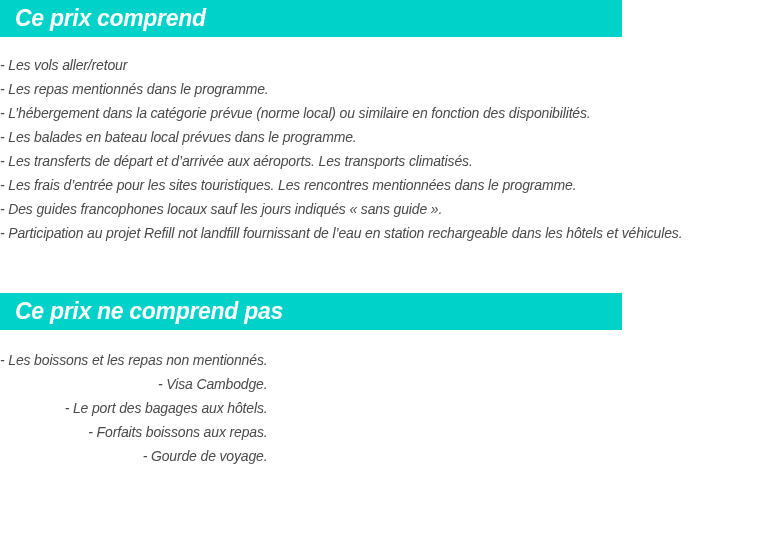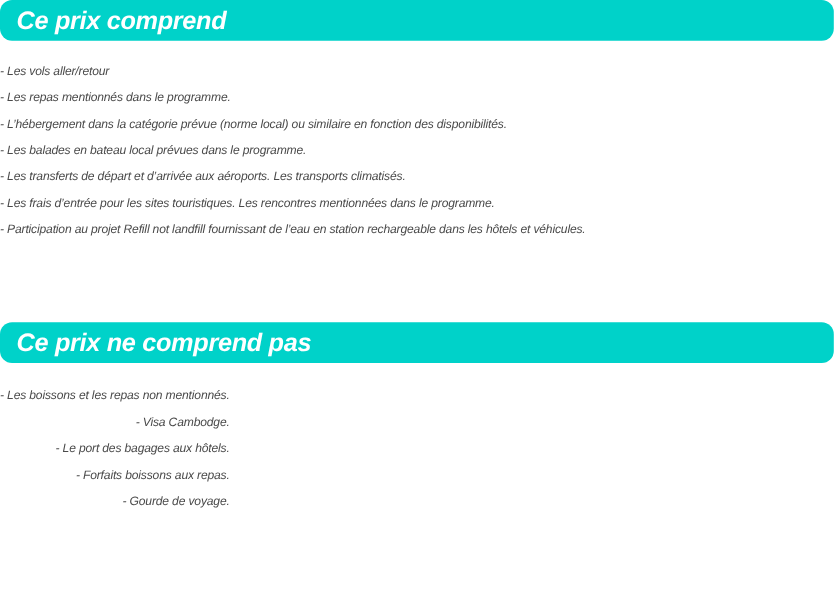--- a/index.html
+++ b/index.html
@@ -10,26 +10,25 @@
     body {
       width: 758px;
       height: 556px;
       position: relative;
       overflow: hidden;
       font-family: "Liberation Sans", "DejaVu Sans", sans-serif;
     }
     .section-header {
       position: absolute;
       left: 0;
-      width: 758px;
+      width: 622px;
       height: 37px;
       background: #00d2c9;
       box-sizing: border-box;
       padding-left: 15px;
-      border-radius: 11px;
     }
     .section-header h2 {
       margin: 0;
       color: #ffffff;
       font-style: italic;
       font-weight: bold;
       font-size: 23px;
       line-height: 37px;
       letter-spacing: -0.3px;
     }
@@ -38,21 +37,21 @@
     .item-list {
       position: absolute;
       left: 0;
       margin: 0;
       padding: 0;
       list-style: none;
     }
     .item-list li {
       height: 24px;
       line-height: 24px;
-      font-size: 11px;
+      font-size: 14px;
       font-style: italic;
       color: #4a4a4a;
       white-space: nowrap;
       letter-spacing: -0.15px;
     }
     #list-1 { top: 53px; }
     #list-2 { top: 348px; text-align: right; }
   </style>
 </head>
 <body>
@@ -61,20 +60,21 @@
   <h2>Ce prix comprend</h2>
 </div>
 
 <ul class="item-list" id="list-1">
   <li>- Les vols aller/retour</li>
   <li>- Les repas mentionnés dans le programme.</li>
   <li>- L’hébergement dans la catégorie prévue (norme local) ou similaire en fonction des disponibilités.</li>
   <li>- Les balades en bateau local prévues dans le programme.</li>
   <li>- Les transferts de départ et d’arrivée aux aéroports. Les transports climatisés.</li>
   <li>- Les frais d’entrée pour les sites touristiques. Les rencontres mentionnées dans le programme.</li>
+  <li>- Des guides francophones locaux sauf les jours indiqués « sans guide ».</li>
   <li>- Participation au projet Refill not landfill fournissant de l’eau en station rechargeable dans les hôtels et véhicules.</li>
 </ul>
 
 <div class="section-header" id="hdr-2">
   <h2>Ce prix ne comprend pas</h2>
 </div>
 
 <ul class="item-list" id="list-2">
   <li>- Les boissons et les repas non mentionnés.</li>
   <li>- Visa Cambodge.</li>

